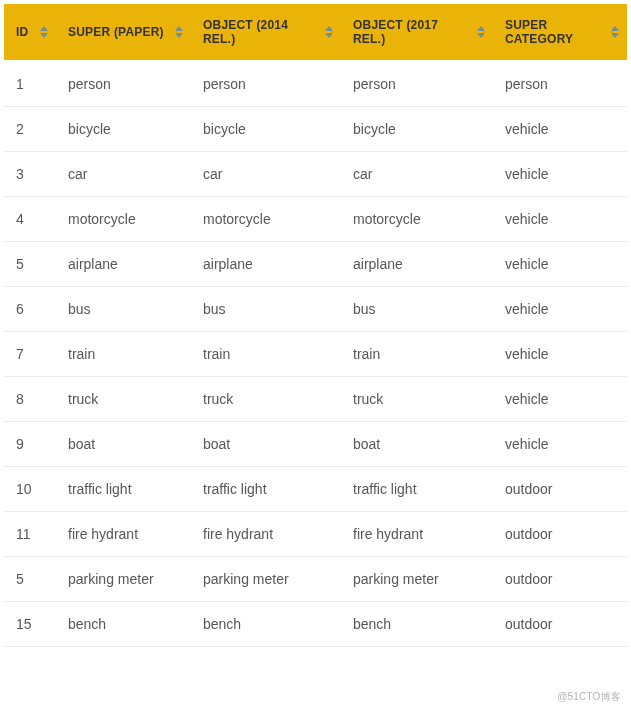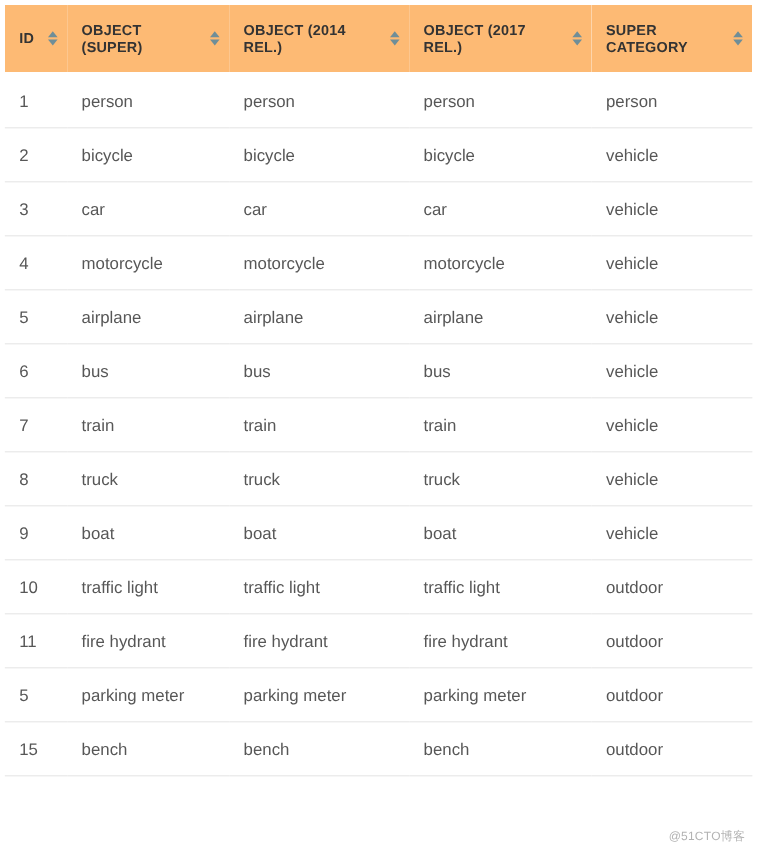--- a/index.html
+++ b/index.html
@@ -13,21 +13,21 @@
   .table-wrap {
     margin: 4px;
     border-radius: 4px;
   }
   table {
     width: 100%;
     border-collapse: collapse;
     table-layout: fixed;
   }
   thead tr {
-    background: #fdba74;
+    background: #eab308;
   }
   th {
     text-align: left;
     font-size: 12px;
     font-weight: 700;
     color: #333;
     padding: 14px 8px 14px 12px;
     letter-spacing: 0.2px;
     position: relative;
   }
@@ -98,21 +98,21 @@
         <span class="th-inner">
           <span>ID</span>
           <span class="sort-icon">
                 <span class="up"></span>
                 <span class="down"></span>
               </span>
         </span>
       </th>
       <th>
         <span class="th-inner">
-          <span>OBJECT (SUPER)</span>
+          <span>SUPER (PAPER)</span>
           <span class="sort-icon">
                 <span class="up"></span>
                 <span class="down"></span>
               </span>
         </span>
       </th>
       <th>
         <span class="th-inner">
           <span>OBJECT (2014 REL.)</span>
           <span class="sort-icon">

